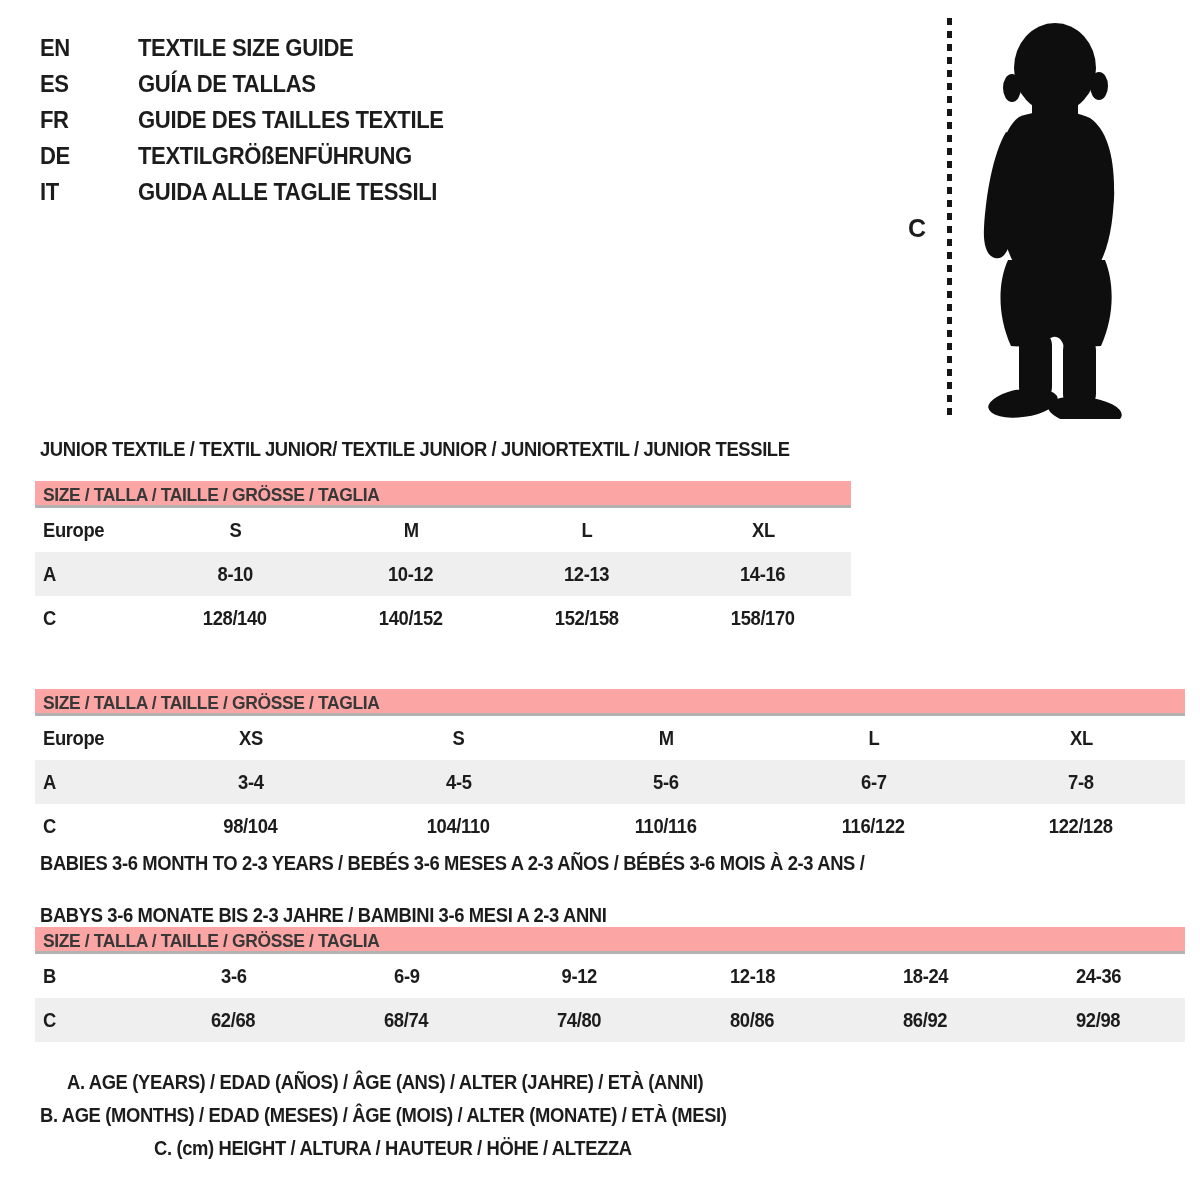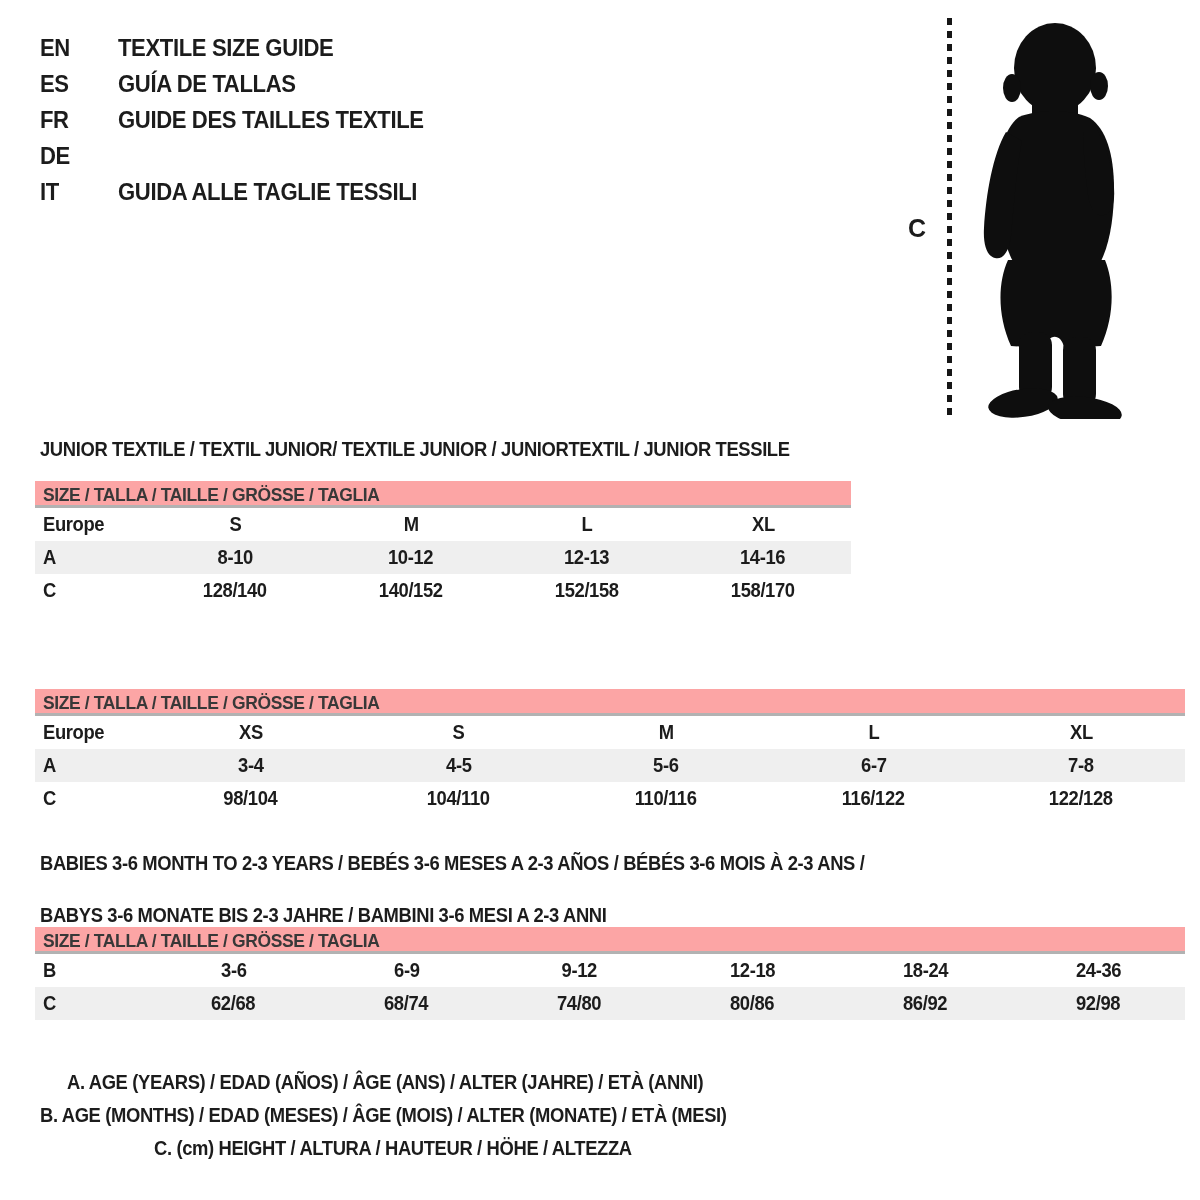--- a/index.html
+++ b/index.html
@@ -12,21 +12,21 @@
     overflow:hidden;
   }
   .page { position:absolute; inset:0; width:1200px; height:1200px; }
 
   
   .cxl { display:inline-block; transform:scaleX(0.92); transform-origin:0 50%; letter-spacing:-0.4px; white-space:nowrap; }
   .cxc { display:inline-block; transform:scaleX(0.92); transform-origin:50% 50%; letter-spacing:-0.4px; white-space:nowrap; }
 
   
   .lang-list { position:absolute; left:40px; top:30px; }
-  .lang-row { display:flex; height:36px; align-items:center; font-size:24px; }
+  .lang-row { display:flex; height:36px; align-items:center; font-size:24px;gap:20px; }
   .lang-code { width:78px; }
 
   
   .dash-line {
     position:absolute; left:947px; top:18px; width:5px; height:398px;
     background:repeating-linear-gradient(to bottom, #161616 0 7px, transparent 7px 13px);
   }
   .height-label { position:absolute; left:908px; top:214px; font-size:25px; }
   .baby-svg { position:absolute; left:962px; top:14px; }
 
@@ -37,21 +37,21 @@
   
   .size-table { position:absolute; left:35px; }
   .tbl-junior { top:481px; width:816px; }
   .tbl-children { top:689px; width:1150px; }
   .tbl-babies { top:927px; width:1150px; }
   .table-header {
     height:27px; line-height:27px; background:#fca5a5;
     border-bottom:3px solid #b2b2b2; padding-left:8px;
     font-size:19px; color:#383838;
   }
-  .t-row { display:flex; height:33px; align-items:center; font-size:20px; }
+  .t-row { display:flex; height:44px; align-items:center; font-size:20px; }
   .t-row.shaded { background:#efefef; }
   .t-label { width:112px; padding-left:8px; text-align:left; }
   .t-cell { flex:1; text-align:center; }
 
   
   .babies-t1 { top:850px; }
   .babies-t2 { top:902px;text-decoration:underline; }
   .children-t { top:644px; }
   .junior-t { top:436px; }
 
@@ -72,20 +72,21 @@
     <div class="lang-row">
       <span class="lang-code"><span class="cxl">ES</span></span>
       <span class="lang-label"><span class="cxl">GUÍA DE TALLAS</span></span>
     </div>
     <div class="lang-row">
       <span class="lang-code"><span class="cxl">FR</span></span>
       <span class="lang-label"><span class="cxl">GUIDE DES TAILLES TEXTILE</span></span>
     </div>
     <div class="lang-row">
       <span class="lang-code"><span class="cxl">DE</span></span>
+      <span class="lang-label"><span class="cxl">TEXTILGRÖßENFÜHRUNG</span></span>
     </div>
     <div class="lang-row">
       <span class="lang-code"><span class="cxl">IT</span></span>
       <span class="lang-label"><span class="cxl">GUIDA ALLE TAGLIE TESSILI</span></span>
     </div>
   </div>
 
   <div class="dash-line"></div>
   <div class="height-label">C</div>
   <svg class="baby-svg" width="180" height="405" viewBox="0 0 180 405" aria-hidden="true">

